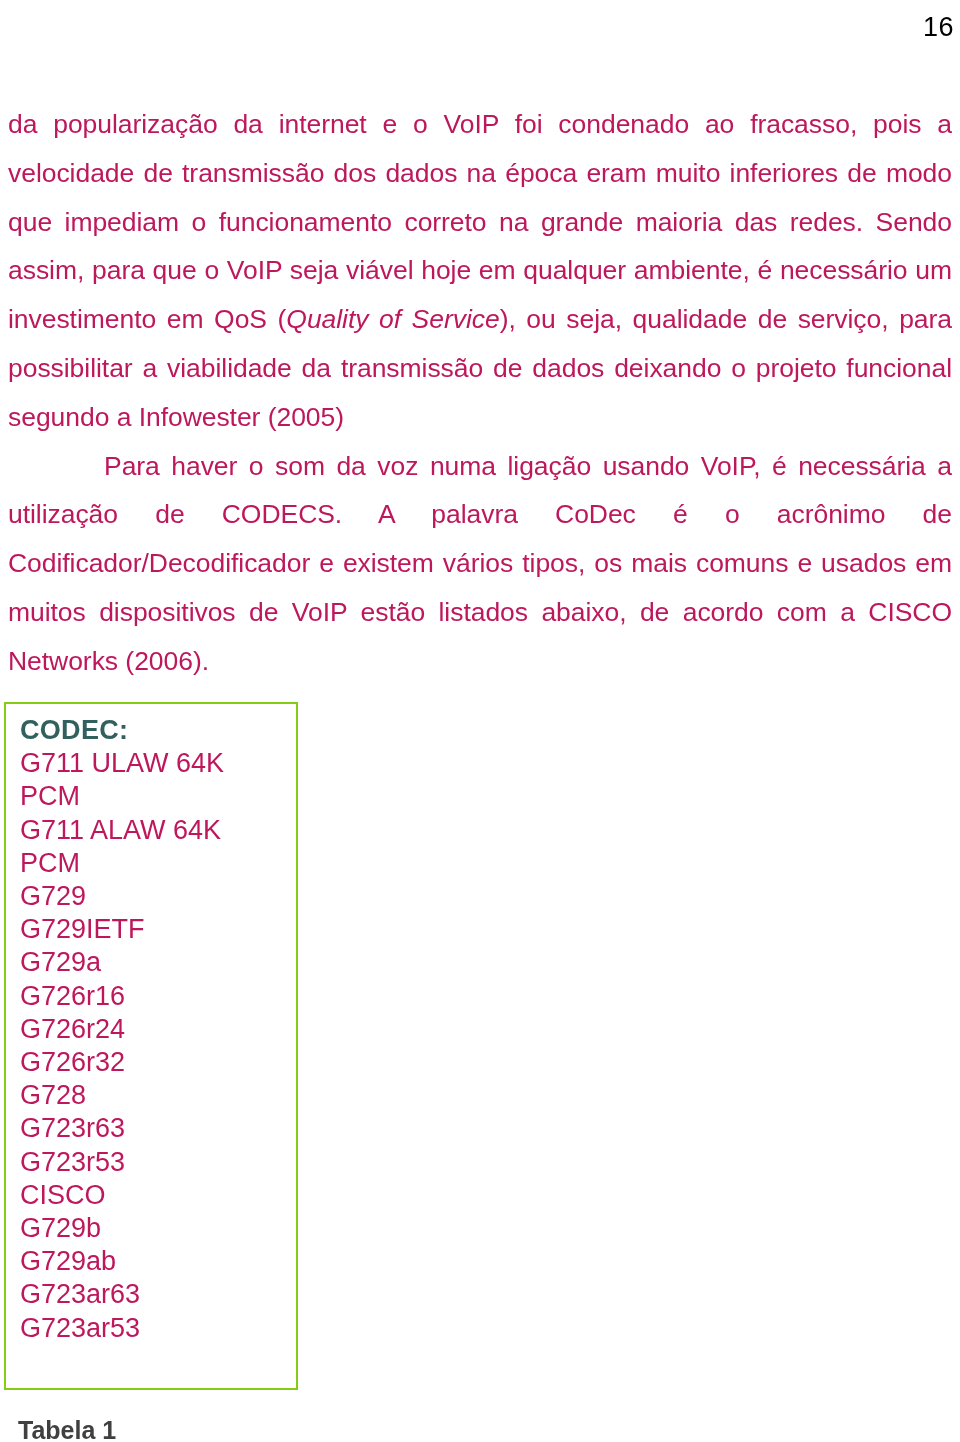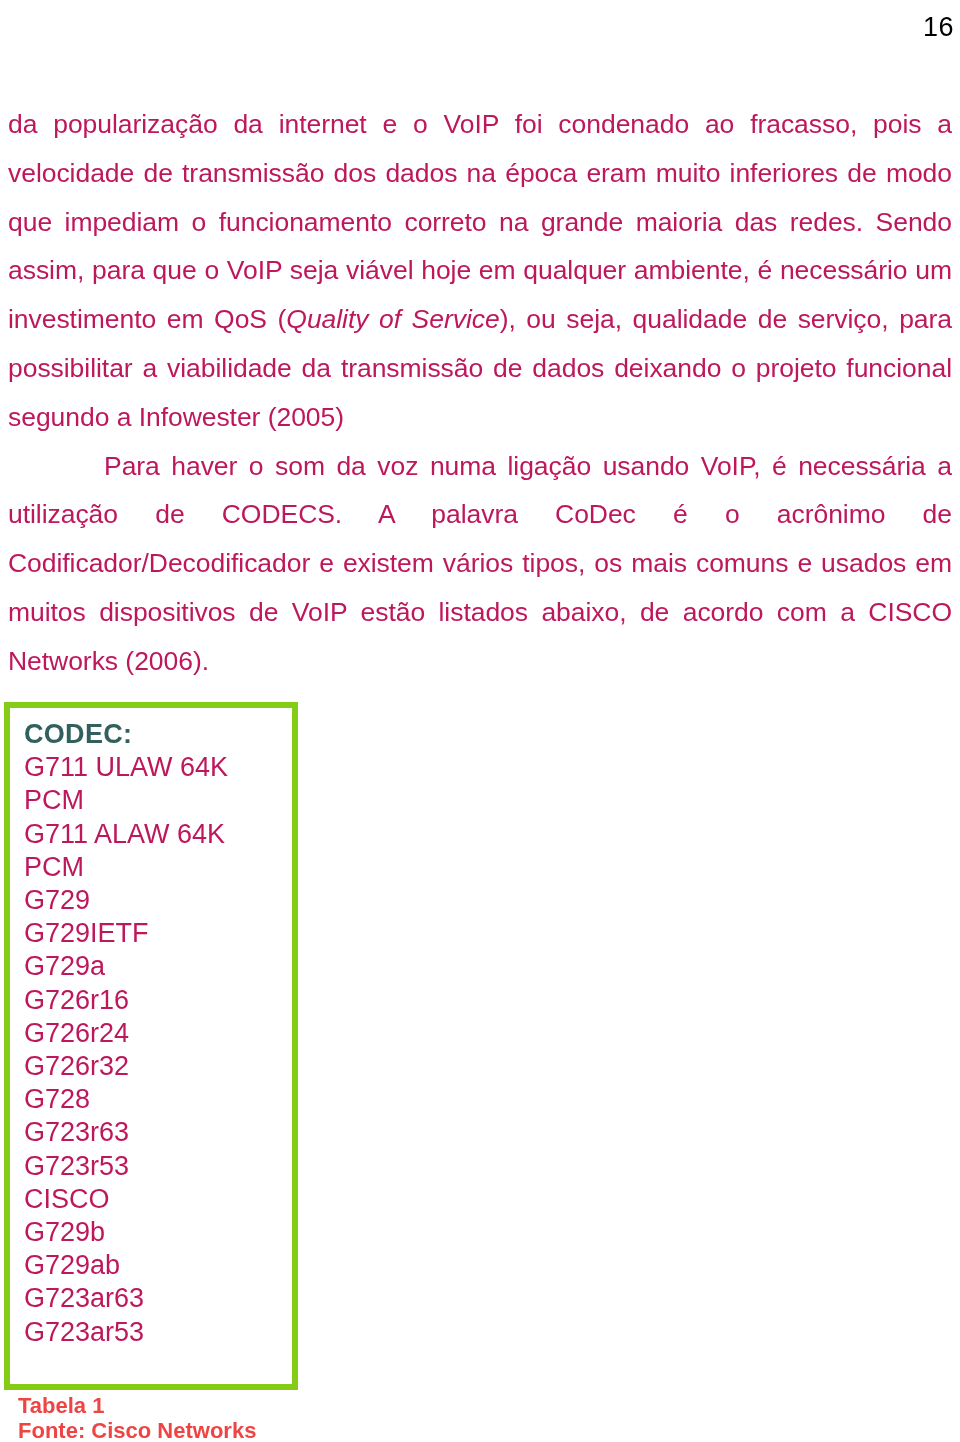--- a/index.html
+++ b/index.html
@@ -50,21 +50,21 @@
     font-style: italic;
   }
 
   
   .codec-box {
     position: absolute;
     left: 4px;
     top: 702px;
     width: 294px;
     height: 688px;
-    border: 6px solid #84cc16;
+    border: 2px solid #84cc16;
     box-sizing: border-box;
     background: #ffffff;
     overflow: hidden;
   }
   .codec-list {
     list-style: none;
     margin: 0;
     padding: 10px 0 0 14px;
   }
   .codec-list li {
@@ -80,25 +80,26 @@
   }
 
   
   .caption {
     position: absolute;
     left: 18px;
     top: 1394px;
     width: 500px;
   }
   .caption div {
-    font-size: 22px;
+    font-size: 25px;
     line-height: 24.5px;
     font-weight: bold;
-    color: #ef4444;
+    color: #404040;
     white-space: nowrap;
+    margin-top: 24px;
   }
 </style>
 </head>
 <body>
 
 <div class="page-number">16</div>
 
 <div class="body-block">
 
   <p class="para">

